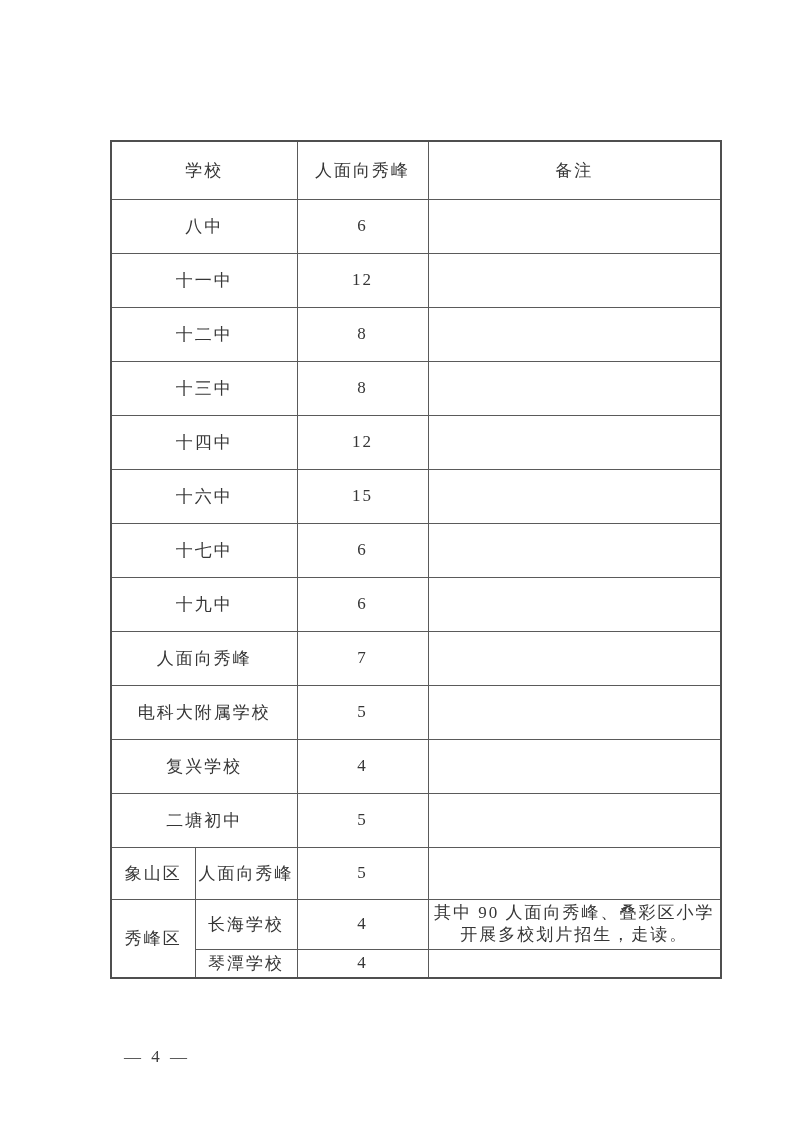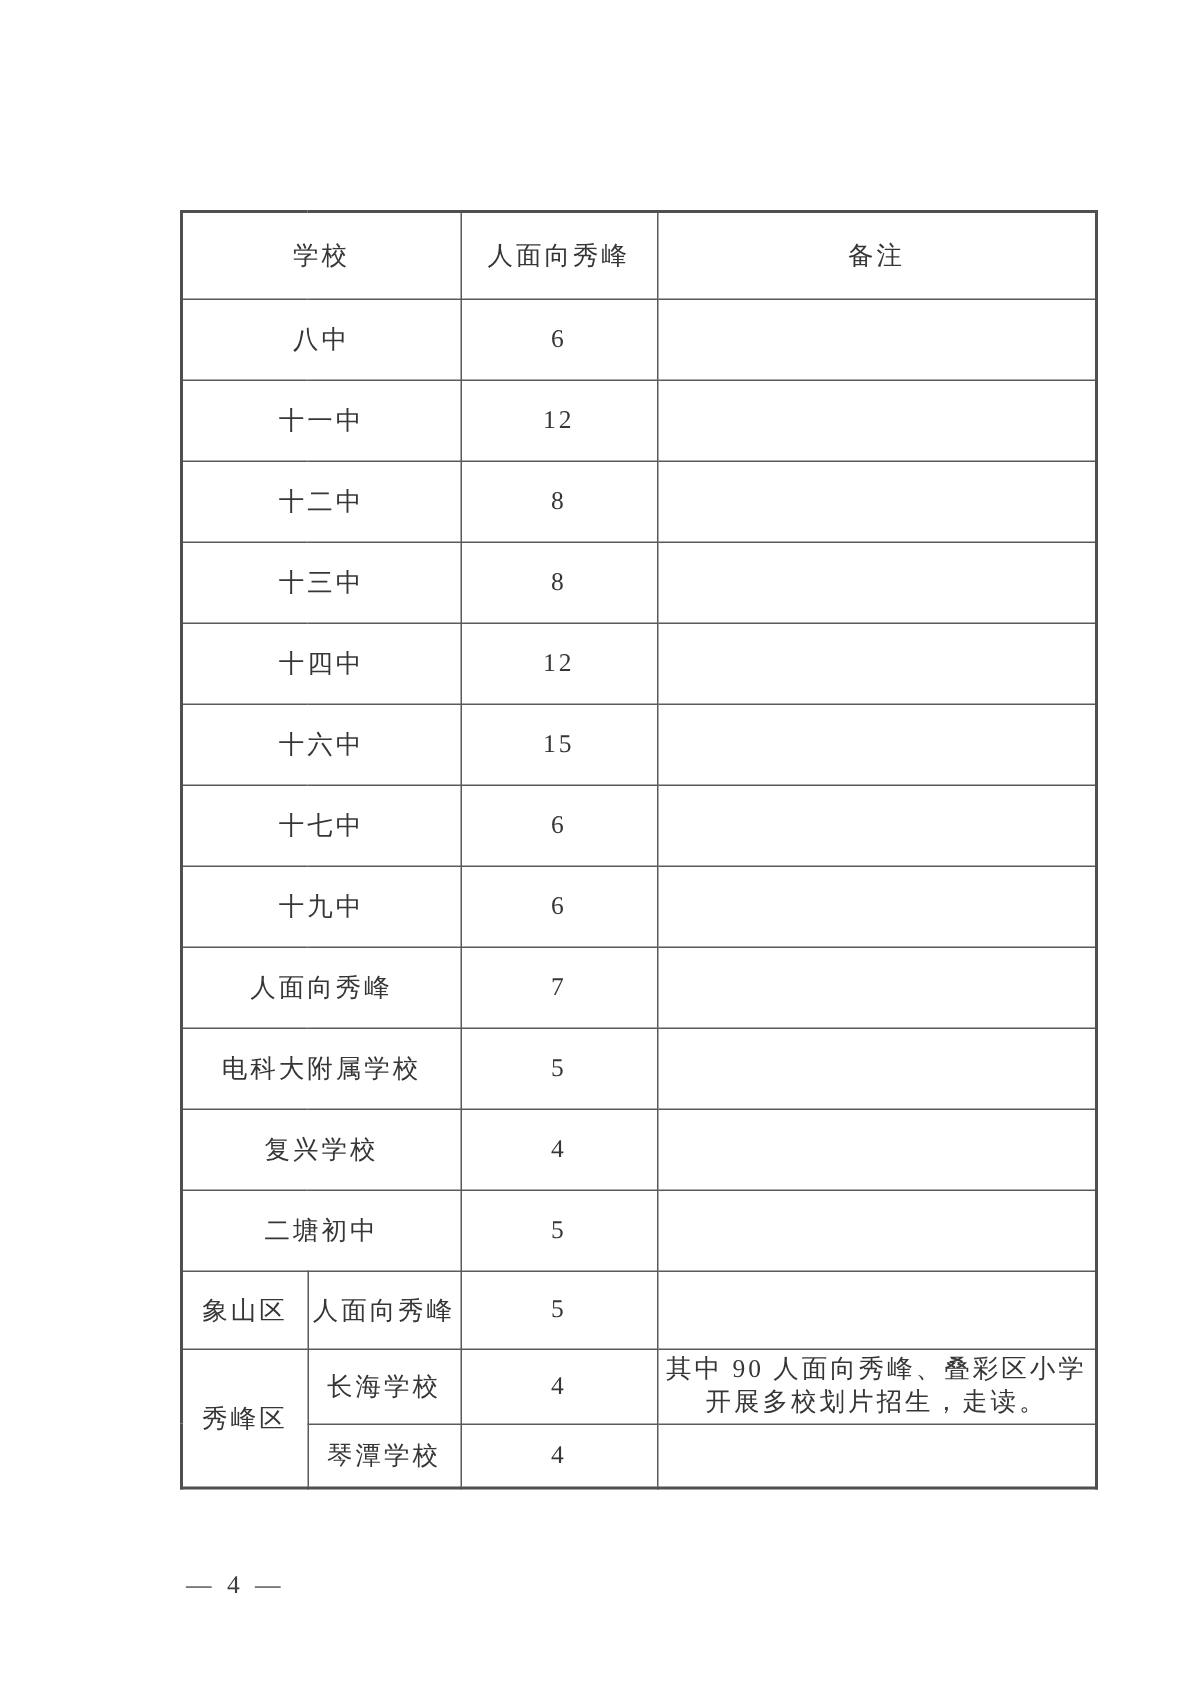--- a/index.html
+++ b/index.html
@@ -13,21 +13,21 @@
     overflow: hidden;
   }
   .page {
     position: relative;
     width: 800px;
     height: 1131px;
     background: #ffffff;
   }
   table.enroll {
     position: absolute;
-    left: 120px;
+    left: 110px;
     top: 140px;
     border-collapse: collapse;
     table-layout: fixed;
     width: 610px;
     border: 2px solid #4f4f4f;
   }
   table.enroll td, table.enroll th {
     border: 1px solid #5a5a5a;
     font-weight: normal;
     font-size: 17px;
@@ -38,21 +38,21 @@
     overflow: hidden;
   }
   col.c-district { width: 84px; }
   col.c-school   { width: 102px; }
   col.c-classes  { width: 131px; }
   col.c-remark   { width: 293px; }
   tr.r-head   { height: 58px; }
   tr.r-std    { height: 54px; }
   tr.r-xsq    { height: 52px; }
   tr.r-chs    { height: 50px; }
-  tr.r-qts    { height: 43px; }
+  tr.r-qts    { height: 29px; }
   td.num { letter-spacing: 0; }
   td.remark {
     text-align: left;
     vertical-align: middle;
     font-size: 16.5px;
     letter-spacing: 0.5px;
     line-height: 22px;
     padding: 4px 6px 4px 8px;
   }
   .page-number {

